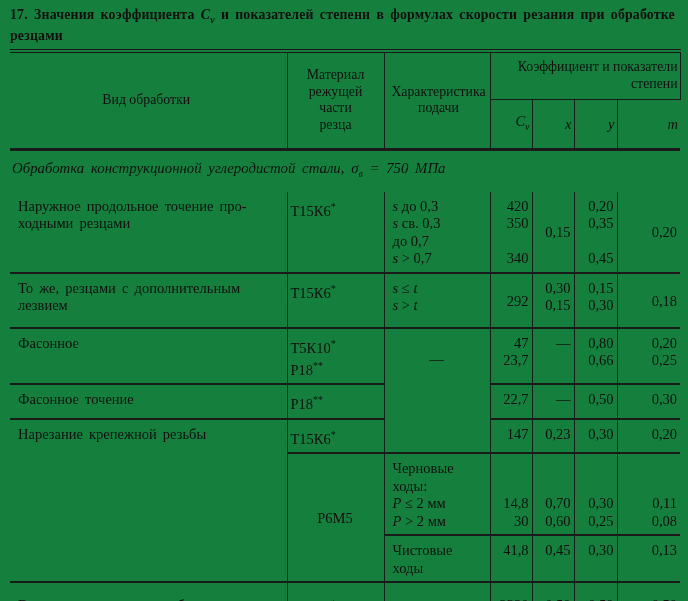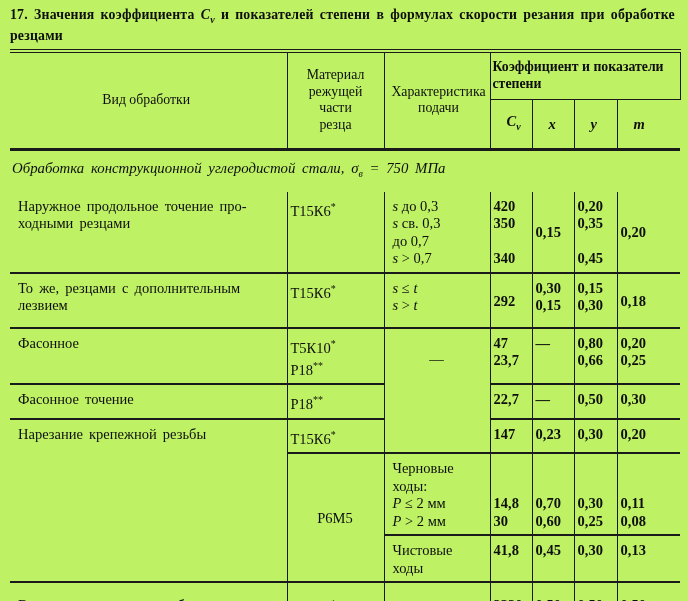--- a/index.html
+++ b/index.html
@@ -1,19 +1,19 @@
 <!DOCTYPE html>
 <html><head>
 <meta charset="utf-8">
 <style>
   html,body{margin:0;padding:0;background:#ffffff;}
   .page{
     position:relative;
     width:688px;height:601px;
-    background:#bef264;
+    background:#15803d;
     color:#0e0e0e;
     font-family:"Liberation Serif","DejaVu Serif",serif;
     overflow:hidden;
     box-sizing:border-box;
     padding-top:7px;
   }
   .title{
     font-weight:bold;
     font-size:13.8px;
     line-height:16px;
@@ -49,21 +49,21 @@
     padding:3px 2px;
   }
   th.hg{height:40px;}
   th.hs{height:42px;font-size:14.5px;padding-left:16px;}
   .c1{border-left:0;text-align:left;padding-left:8px;padding-right:6px;word-spacing:2.5px;}
   th.c1{padding-left:2px;word-spacing:normal;text-align:center;}
   .c2{text-align:left;}
   th.c2{padding-left:2px;text-align:center;}
   .c3{text-align:left;padding-left:8px;}
   th.c3{padding-left:5px;text-align:center;}
-  .c4,.c5,.c6,.c7{text-align:left;font-weight:bold;}
+  .c4,.c5,.c6,.c7{text-align:right;}
   .c7{border-right:0;}
   .al-c{text-align:center;padding-left:2px;}
   .va-m{vertical-align:middle;}
   .dash-high{padding-top:22px;}
   td.section{
     border:0;
     border-top:3px solid #1a1a1a;
     height:37px;
     text-align:left;
     vertical-align:middle;

